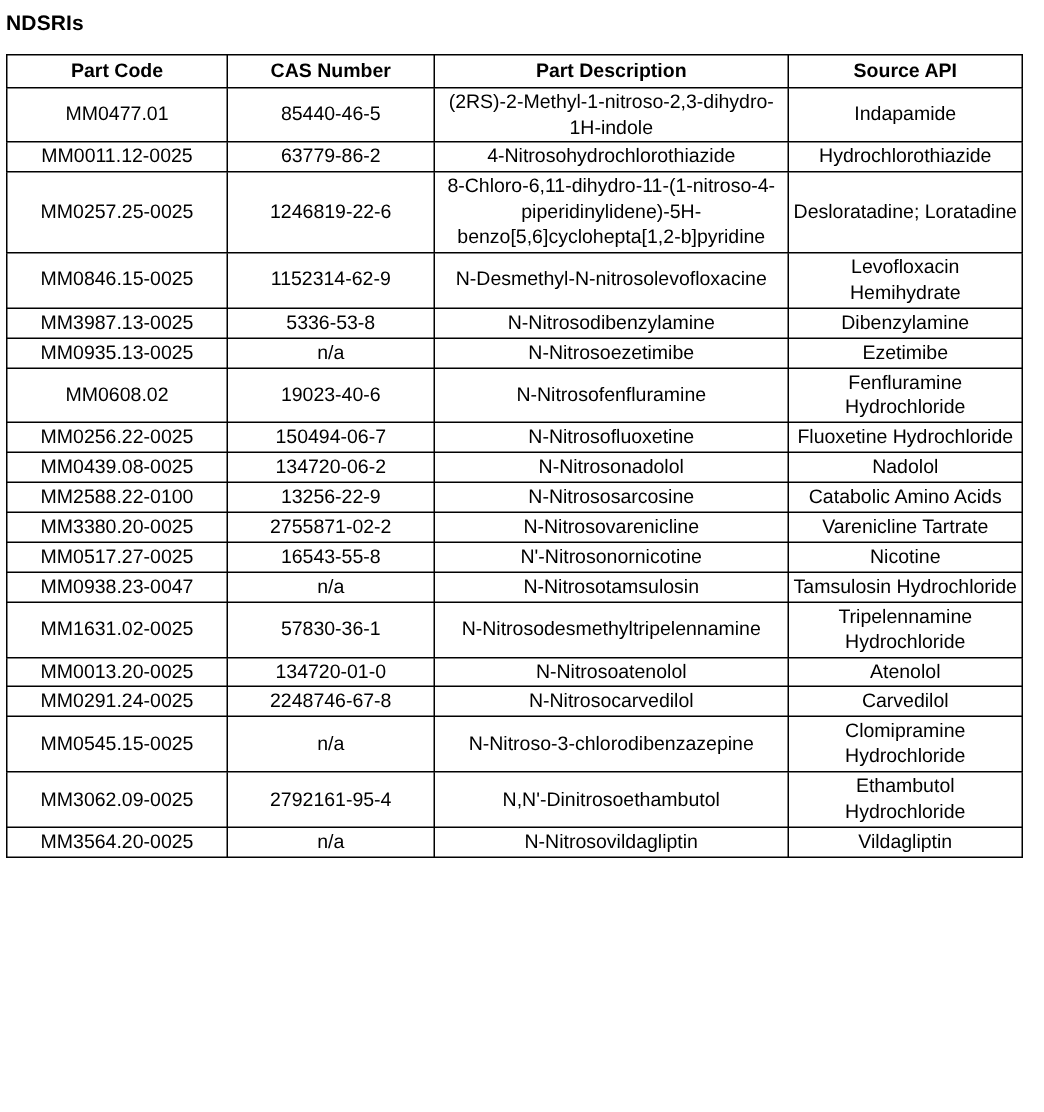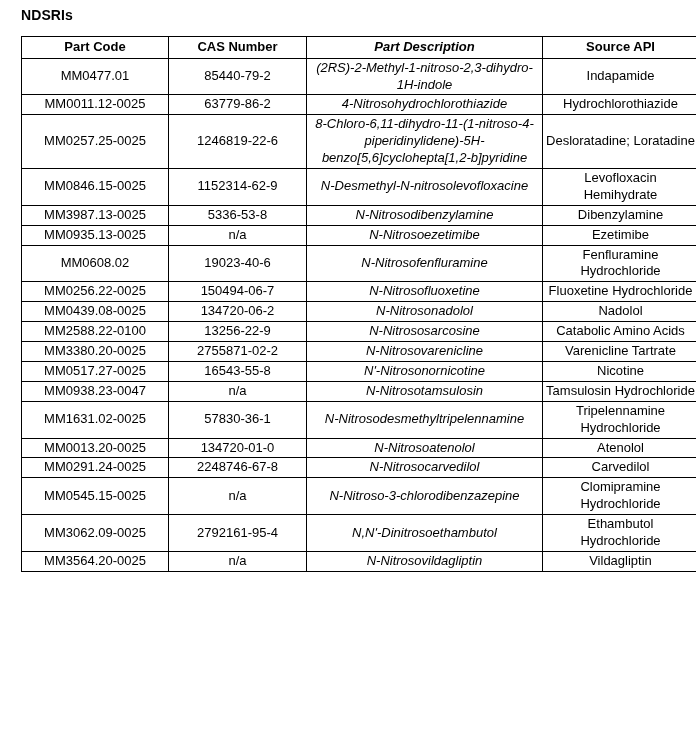--- a/index.html
+++ b/index.html
@@ -5,21 +5,21 @@
   html, body {
     margin: 0;
     padding: 0;
     background: #ffffff;
     color: #000000;
     font-family: "Liberation Sans", sans-serif;
   }
   .page {
     width: 636px;
     box-sizing: border-box;
-    padding: 5px 8px 8px 21px;
+    padding: 5px 8px 8px 4px;
   }
   .title {
     font-weight: 700;
     font-size: 14px;
     line-height: 1.2;
     margin: 2px 0 12px 0;
     letter-spacing: 0.1px;
   }
   table.ndsri {
     border-collapse: collapse;
@@ -35,21 +35,21 @@
     font-size: 13px;
     line-height: 1.3;
     overflow-wrap: break-word;
   }
   table.ndsri th {
     font-weight: 700;
     padding: 2px 3px;
   }
   .col-part-code        { width: 147px; }
   .col-cas-number       { width: 138px; }
-  .col-part-description { width: 236px; font-style: italic; }
+  .col-part-description { width: 236px; }
   .col-source-api       { width: 156px; }
 </style>
 </head>
 <body>
 
 <div class="page">
   <div class="title">NDSRIs</div>
   <table class="ndsri">
     <colgroup>
       <col class="col-part-code">
@@ -61,21 +61,21 @@
       <tr>
           <th class="col-part-code">Part Code</th>
           <th class="col-cas-number">CAS Number</th>
           <th class="col-part-description">Part Description</th>
           <th class="col-source-api">Source API</th>
         </tr>
     </thead>
     <tbody>
         <tr>
           <td class="col-part-code">MM0477.01</td>
-          <td class="col-cas-number">85440-79-2</td>
+          <td class="col-cas-number">85440-46-5</td>
           <td class="col-part-description">(2RS)-2-Methyl-1-nitroso-2,3-dihydro-1H-indole</td>
           <td class="col-source-api">Indapamide</td>
         </tr>
         <tr>
           <td class="col-part-code">MM0011.12-0025</td>
           <td class="col-cas-number">63779-86-2</td>
           <td class="col-part-description">4-Nitrosohydrochlorothiazide</td>
           <td class="col-source-api">Hydrochlorothiazide</td>
         </tr>
         <tr>

